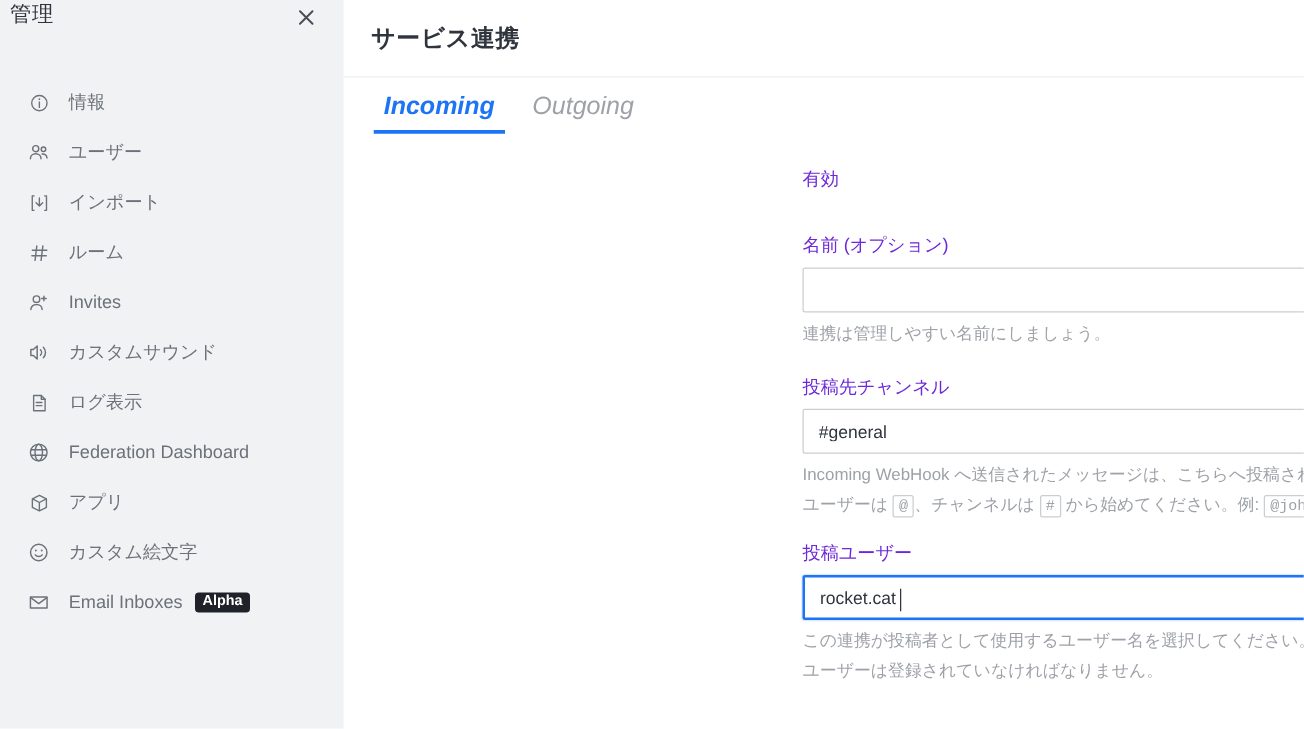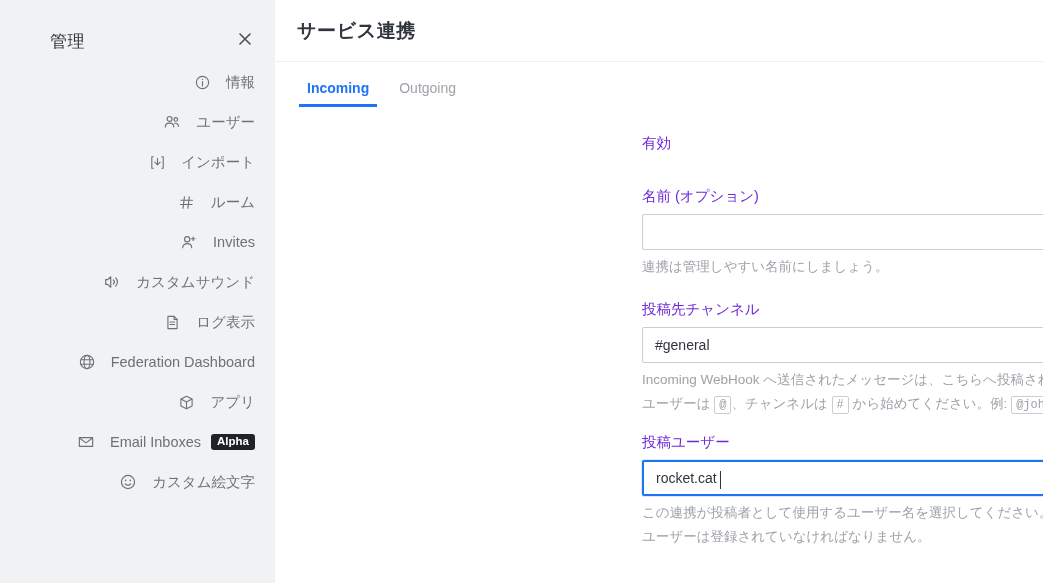--- a/index.html
+++ b/index.html
@@ -14,23 +14,22 @@
   
   .sidebar {
     width: 275px; height: 583px;
     background: #f1f2f4;
     flex: 0 0 275px;
     position: relative;
     overflow: hidden;
   }
   .sidebar-header {
     height: 53px;
-    display: flex; align-items: flex-end;
+    display: flex; align-items: flex-start;
     padding: 0 16px 0 8px;
-    margin-left: 42px;
   }
   .sidebar-title {
     font-size: 17px;
     color: #2f343d;
     font-weight: 400;
     letter-spacing: .5px;
     flex: 1;
   }
   .close-btn {
     width: 28px; height: 28px;
@@ -40,21 +39,20 @@
   }
   .sidebar-nav { padding-top: 9px; }
   .nav-item {
     display: flex; align-items: center;
     height: 40px;
     padding: 0 20px;
     cursor: pointer;
     color: #6c727a;
     font-size: 14.5px;
     white-space: nowrap;
-    justify-content: flex-end;
   }
   .nav-item .nav-ico {
     width: 22px; height: 20px;
     margin-right: 13px;
     display: flex; align-items: center; justify-content: center;
     flex: 0 0 22px;
     color: #6c727a;
   }
   .nav-label { line-height: 1; }
   .badge-alpha {
@@ -91,27 +89,28 @@
   }
 
   .tabs {
     display: flex;
     padding-left: 24px;
     height: 45px;
     align-items: flex-end;
     flex: 0 0 45px;
   }
   .tab {
-    font-size: 14px;
+    font-size: 20px;
     padding: 0 8px 9px 8px;
     margin-right: 14px;
     cursor: pointer;
     color: #9ea2a8;
     border-bottom: 3px solid transparent;
     line-height: 1;
+    font-style: italic;
   }
   .tab.active {
     color: #1d74f5;
     border-bottom-color: #1d74f5;
     font-weight: 600;
   }
 
   .content {
     flex: 1;
     overflow: hidden;
@@ -295,39 +294,39 @@
             <path d="M10 2.6 16.6 6v8L10 17.4 3.4 14V6z"></path>
             <path d="M3.6 6 10 9.4 16.5 6M10 9.4v8"></path>
           </svg>
         </span>
         <span class="nav-label">アプリ</span>
       </div>
 
 
       <div class="nav-item">
         <span class="nav-ico">
-          <svg width="18" height="18" viewBox="0 0 20 20" fill="none" stroke="currentColor" stroke-width="1.3" stroke-linejoin="round">
-            <rect x="2.6" y="5.2" width="14.8" height="9.6"></rect>
-            <path d="M2.8 5.6 10 11l7.2-5.4"></path>
-          </svg>
-        </span>
-        <span class="nav-label">Email Inboxes</span>
-        <span class="badge-alpha">Alpha</span>
-      </div>
-
-      <div class="nav-item">
-        <span class="nav-ico">
           <svg width="18" height="18" viewBox="0 0 20 20" fill="none" stroke="currentColor" stroke-width="1.3" stroke-linecap="round">
             <circle cx="10" cy="10" r="7.3"></circle>
             <circle cx="7.4" cy="8.2" r=".85" fill="currentColor" stroke="none"></circle>
             <circle cx="12.6" cy="8.2" r=".85" fill="currentColor" stroke="none"></circle>
             <path d="M6.9 12.1a4 4 0 0 0 6.2 0"></path>
           </svg>
         </span>
         <span class="nav-label">カスタム絵文字</span>
+      </div>
+
+      <div class="nav-item">
+        <span class="nav-ico">
+          <svg width="18" height="18" viewBox="0 0 20 20" fill="none" stroke="currentColor" stroke-width="1.3" stroke-linejoin="round">
+            <rect x="2.6" y="5.2" width="14.8" height="9.6"></rect>
+            <path d="M2.8 5.6 10 11l7.2-5.4"></path>
+          </svg>
+        </span>
+        <span class="nav-label">Email Inboxes</span>
+        <span class="badge-alpha">Alpha</span>
       </div>
 
       <div class="nav-item">
         
         
       </div>
 
     </nav>
   </aside>
 

